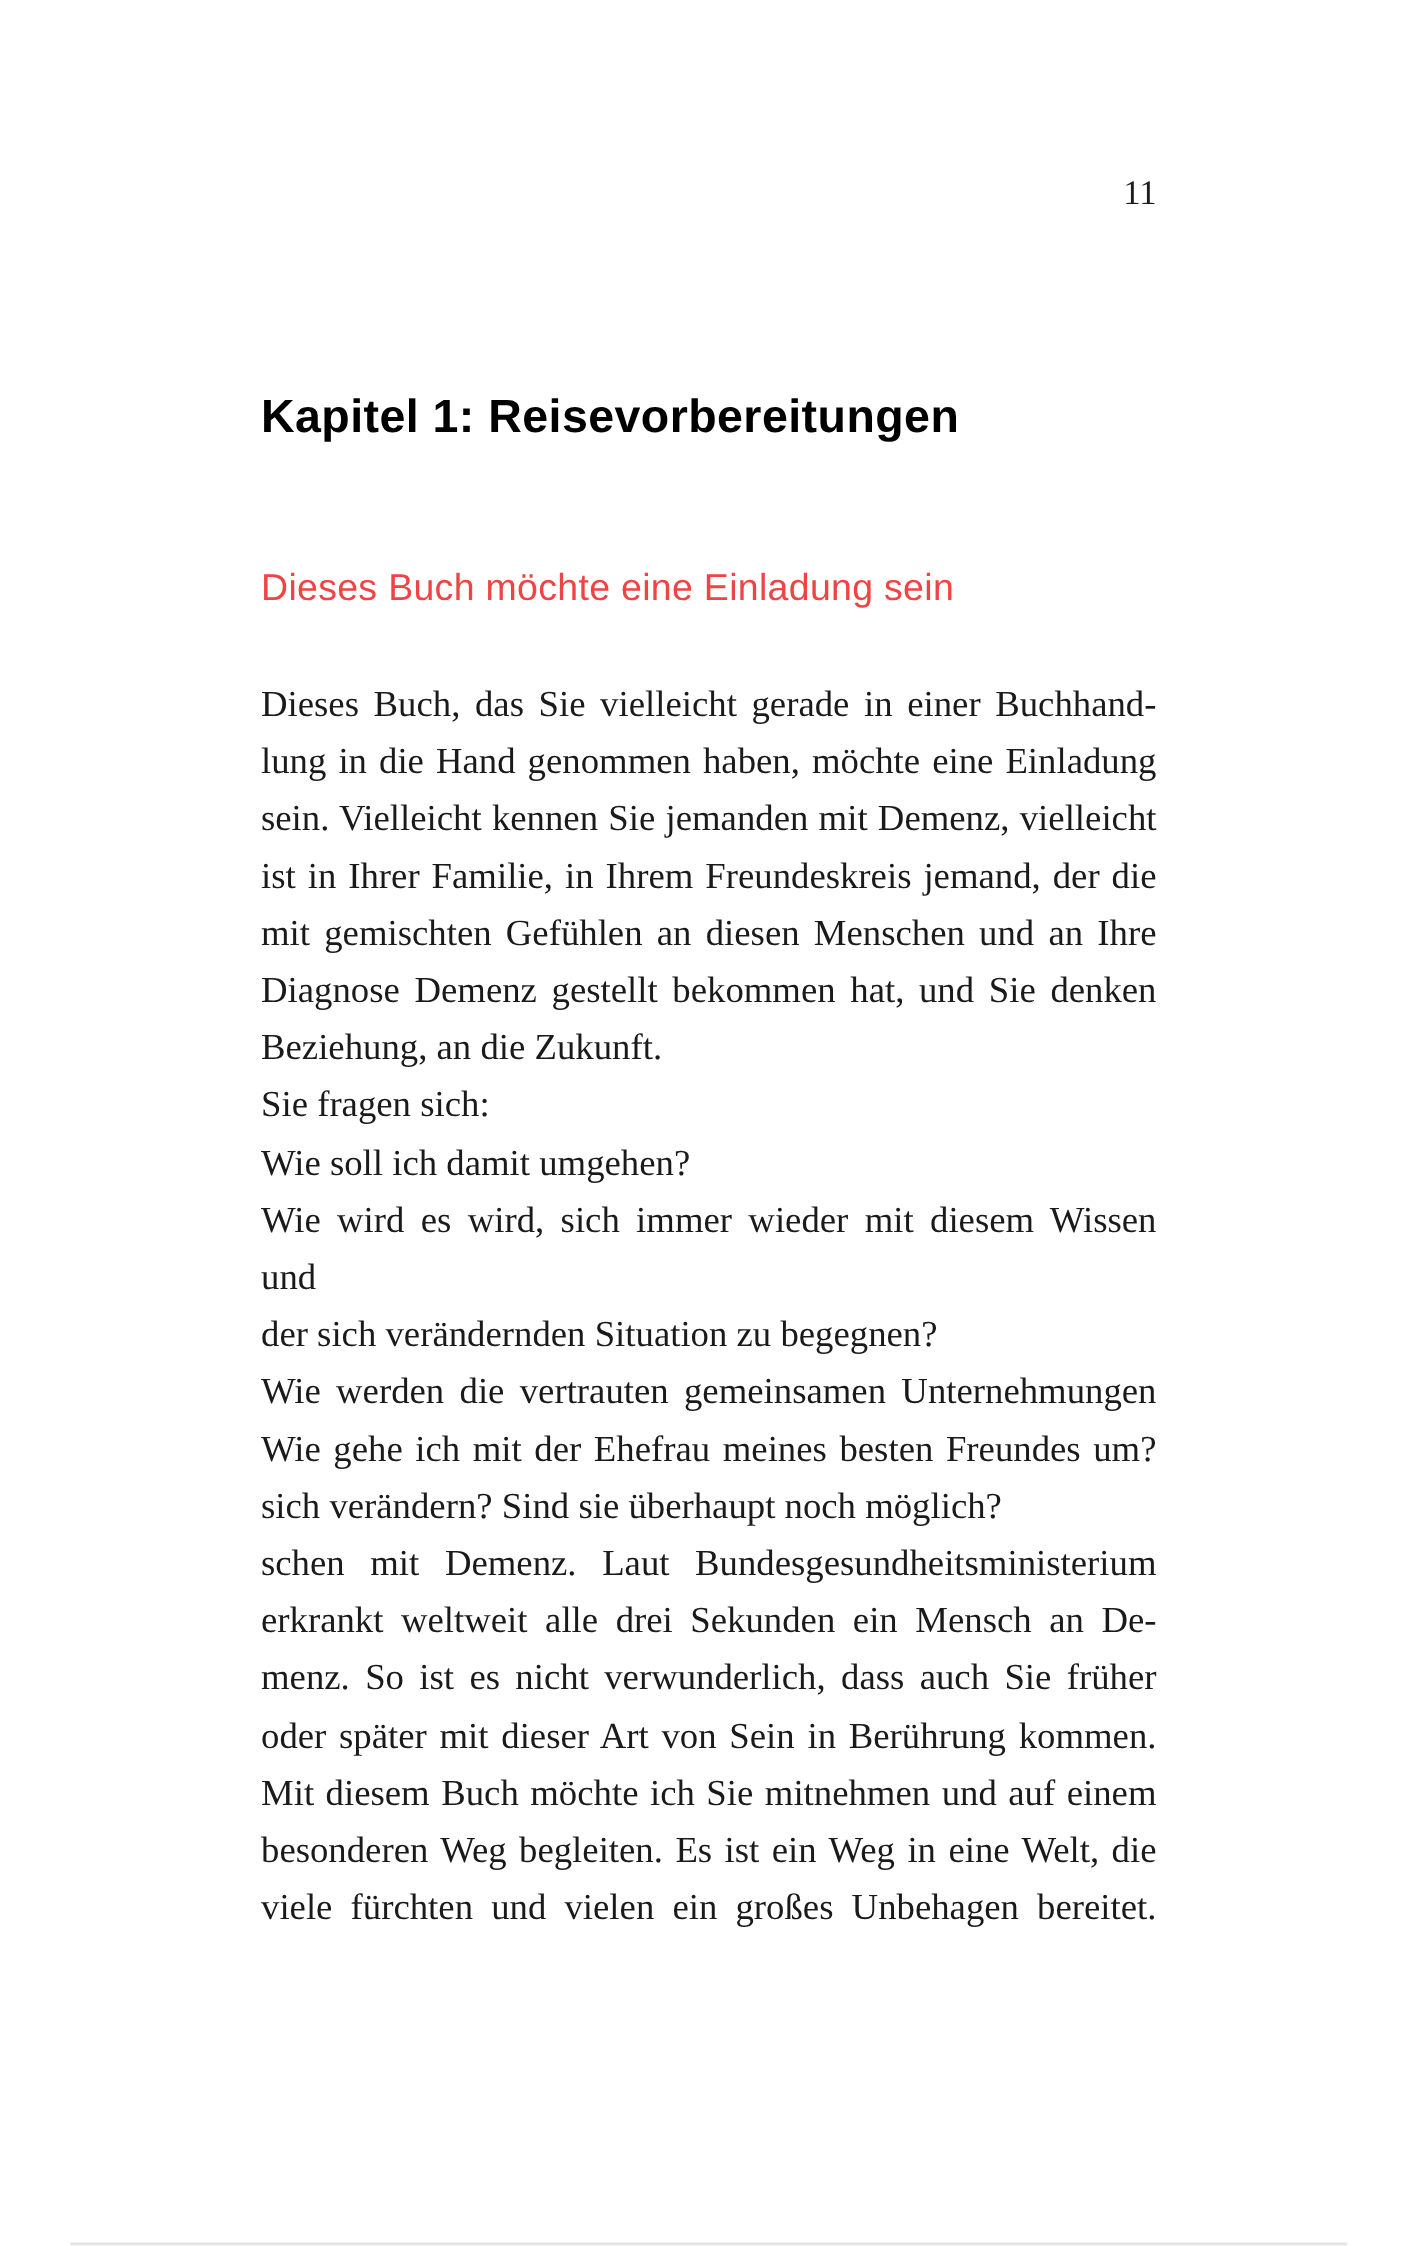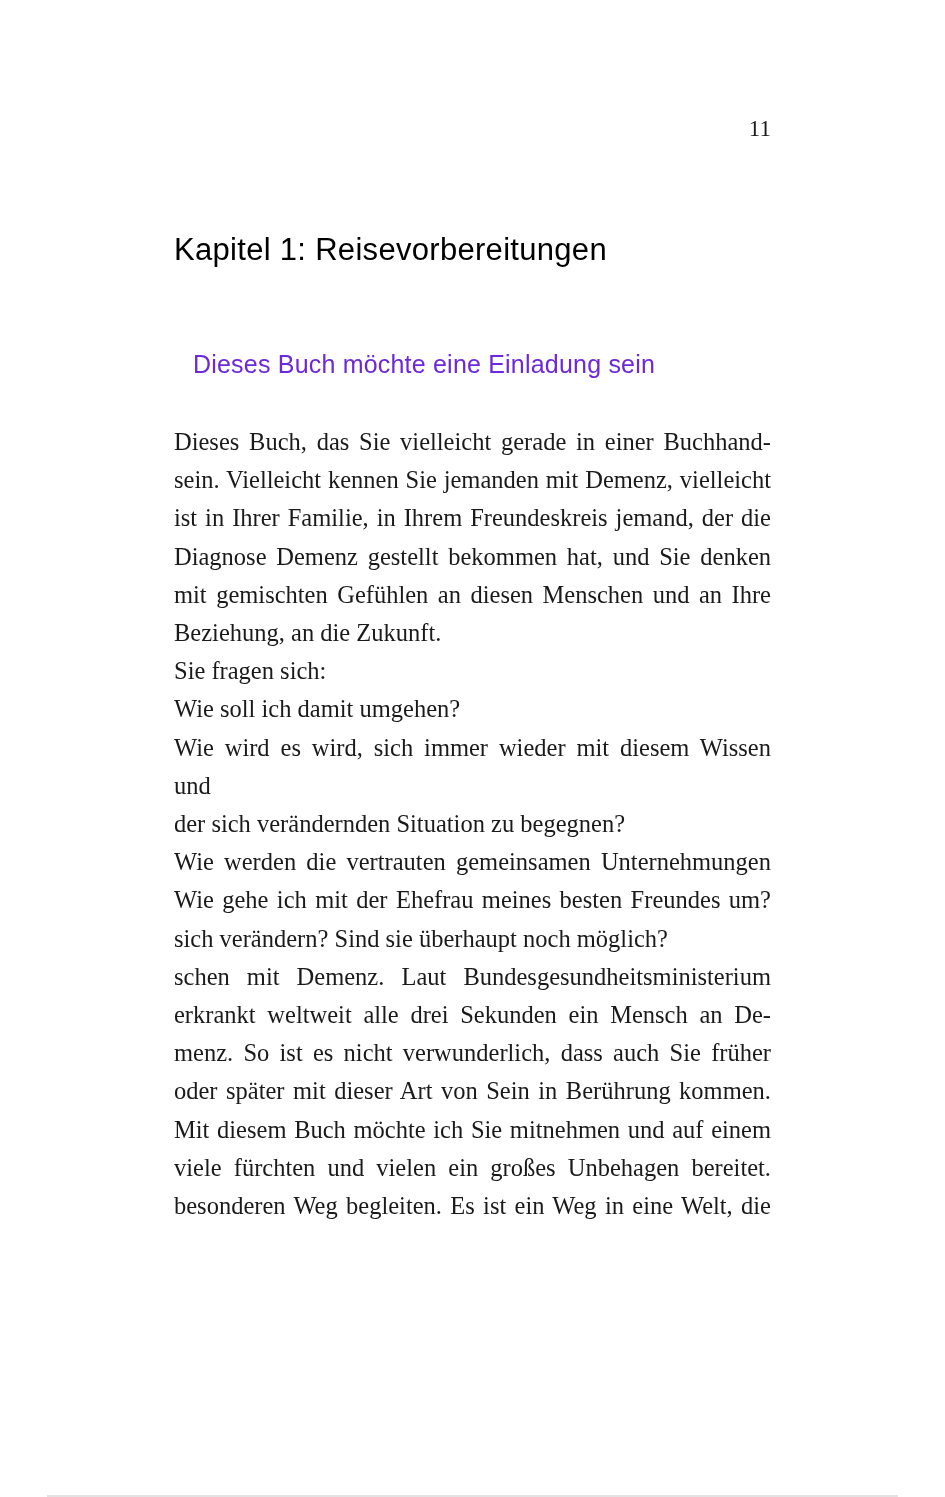--- a/index.html
+++ b/index.html
@@ -19,35 +19,34 @@
     border-bottom: 2px solid #e3e3e3;
   }
   .page-number {
     margin-top: 116px;
     text-align: right;
     font-family: "Liberation Serif", serif;
     font-size: 23px;
     color: #1c1c1c;
   }
   .chapter-heading {
-    margin-top: 90px;
+    margin-top: 118px;
     font-family: "Liberation Sans", sans-serif;
-    font-weight: 400;
+    font-weight: 700;
     font-size: 31px;
     letter-spacing: 0.3px;
     color: #000000;
   }
   .section-subheading {
     margin-top: 82px;
     font-family: "Liberation Sans", sans-serif;
     font-weight: 400;
     font-size: 25px;
     letter-spacing: 0.2px;
-    color: #6d28d9;
-    margin-left: 19px;
+    color: #ef4444;
   }
   .body-text {
     margin-top: 44px;
     font-family: "Liberation Serif", serif;
     font-size: 24.5px;
     line-height: 38.2px;
     color: #1a1a1a;
   }
   .line { width: 100%; }
   .line.j {
@@ -66,34 +65,35 @@
 <div class="page">
 
   <div class="page-number">11</div>
 
   <h1 class="chapter-heading" style="margin-bottom:0;">Kapitel 1: Reisevorbereitungen</h1>
 
   <h2 class="section-subheading" style="margin-bottom:0; margin-block-end:0;">Dieses Buch möchte eine Einladung sein</h2>
 
   <div class="body-text">
     <div class="line j">Dieses Buch, das Sie vielleicht gerade in einer Buchhand-</div>
+    <div class="line j">lung in die Hand genommen haben, möchte eine Einladung</div>
     <div class="line j">sein. Vielleicht kennen Sie jemanden mit Demenz, vielleicht</div>
     <div class="line j">ist in Ihrer Familie, in Ihrem Freundeskreis jemand, der die</div>
+    <div class="line j">mit gemischten Gefühlen an diesen Menschen und an Ihre</div>
     <div class="line j">Diagnose Demenz gestellt bekommen hat, und Sie denken</div>
-    <div class="line j">mit gemischten Gefühlen an diesen Menschen und an Ihre</div>
     <div class="line l">Beziehung, an die Zukunft.</div>
     <div class="line l">Sie fragen sich:</div>
     <div class="line l">Wie soll ich damit umgehen?</div>
     <div class="line j">Wie wird es wird, sich immer wieder mit diesem Wissen und</div>
     <div class="line l">der sich verändernden Situation zu begegnen?</div>
     <div class="line j">Wie werden die vertrauten gemeinsamen Unternehmungen</div>
     <div class="line j">Wie gehe ich mit der Ehefrau meines besten Freundes um?</div>
     <div class="line l">sich verändern? Sind sie überhaupt noch möglich?</div>
     <div class="line j">schen mit Demenz. Laut Bundesgesundheitsministerium</div>
     <div class="line j">erkrankt weltweit alle drei Sekunden ein Mensch an De-</div>
     <div class="line j">menz. So ist es nicht verwunderlich, dass auch Sie früher</div>
     <div class="line j">oder später mit dieser Art von Sein in Berührung kommen.</div>
     <div class="line j">Mit diesem Buch möchte ich Sie mitnehmen und auf einem</div>
+    <div class="line j">besonderen Weg begleiten. Es ist ein Weg in eine Welt, die</div>
     <div class="line j">viele fürchten und vielen ein großes Unbehagen bereitet.</div>
-    <div class="line j">besonderen Weg begleiten. Es ist ein Weg in eine Welt, die</div>
   </div>
 
 </div>
 
 </body></html>

